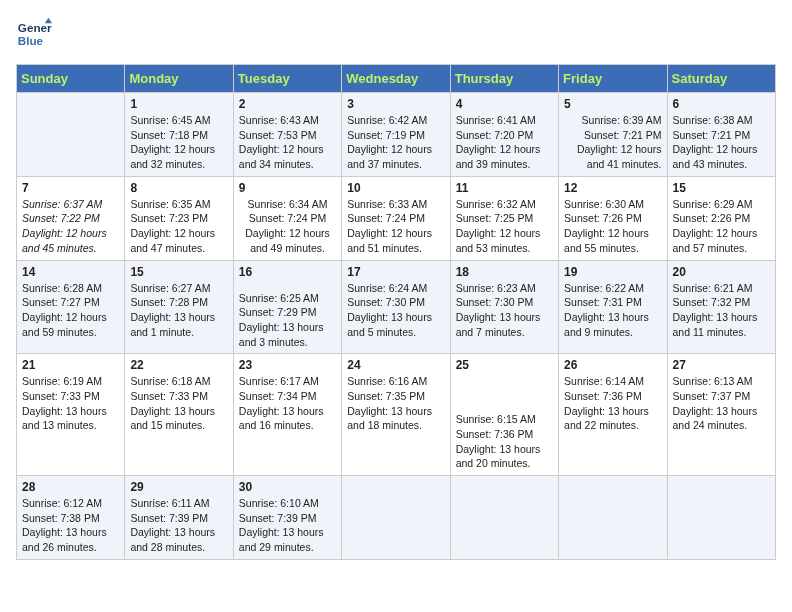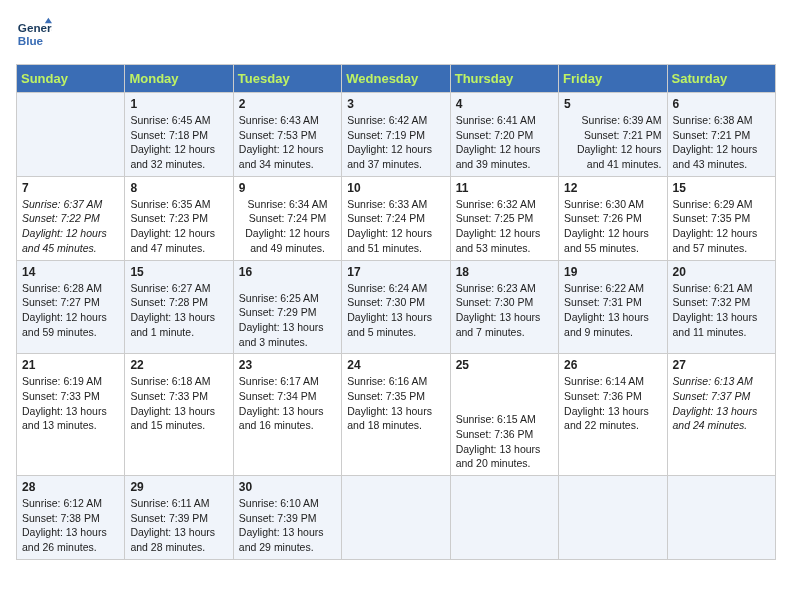--- a/index.html
+++ b/index.html
@@ -194,21 +194,21 @@
         <td>
           <span class="day-num">12</span>
           <div class="cell-content" style="white-space: pre-line;">Sunrise: 6:30 AM
 Sunset: 7:26 PM
 Daylight: 12 hours
 and 55 minutes.</div>
         </td>
         <td>
           <span class="day-num">15</span>
           <div class="cell-content" style="white-space: pre-line;">Sunrise: 6:29 AM
-Sunset: 7:35 PM
+Sunset: 2:26 PM
 Daylight: 12 hours
 and 57 minutes.</div>
         </td>
       </tr>
       <tr>
         <td>
           <span class="day-num">14</span>
           <div class="cell-content" style="white-space: pre-line;">Sunrise: 6:28 AM
 Sunset: 7:27 PM
 Daylight: 12 hours
@@ -295,21 +295,21 @@
         </td>
         <td>
           <span class="day-num">26</span>
           <div class="cell-content" style="white-space: pre-line;">Sunrise: 6:14 AM
 Sunset: 7:36 PM
 Daylight: 13 hours
 and 22 minutes.</div>
         </td>
         <td>
           <span class="day-num">27</span>
-          <div class="cell-content" style="white-space: pre-line; font-style: italic;">Sunrise: 6:13 AM
+          <div class="cell-content" style="white-space: pre-line;">Sunrise: 6:13 AM
 Sunset: 7:37 PM
 Daylight: 13 hours
 and 24 minutes.</div>
         </td>
       </tr>
       <tr>
         <td>
           <span class="day-num">28</span>
           <div class="cell-content" style="white-space: pre-line;">Sunrise: 6:12 AM
 Sunset: 7:38 PM

